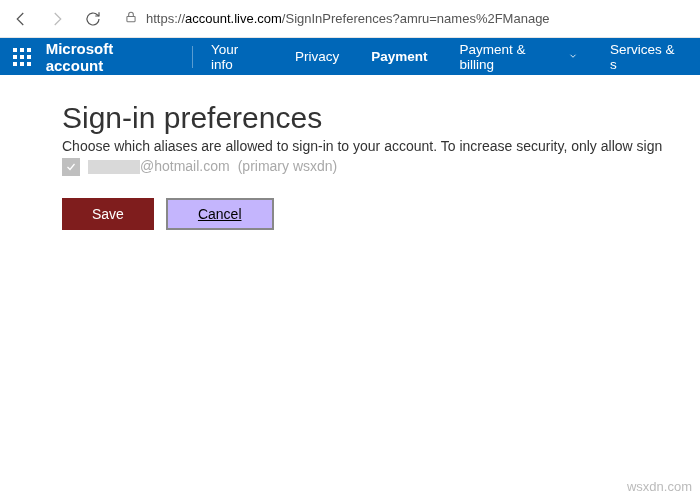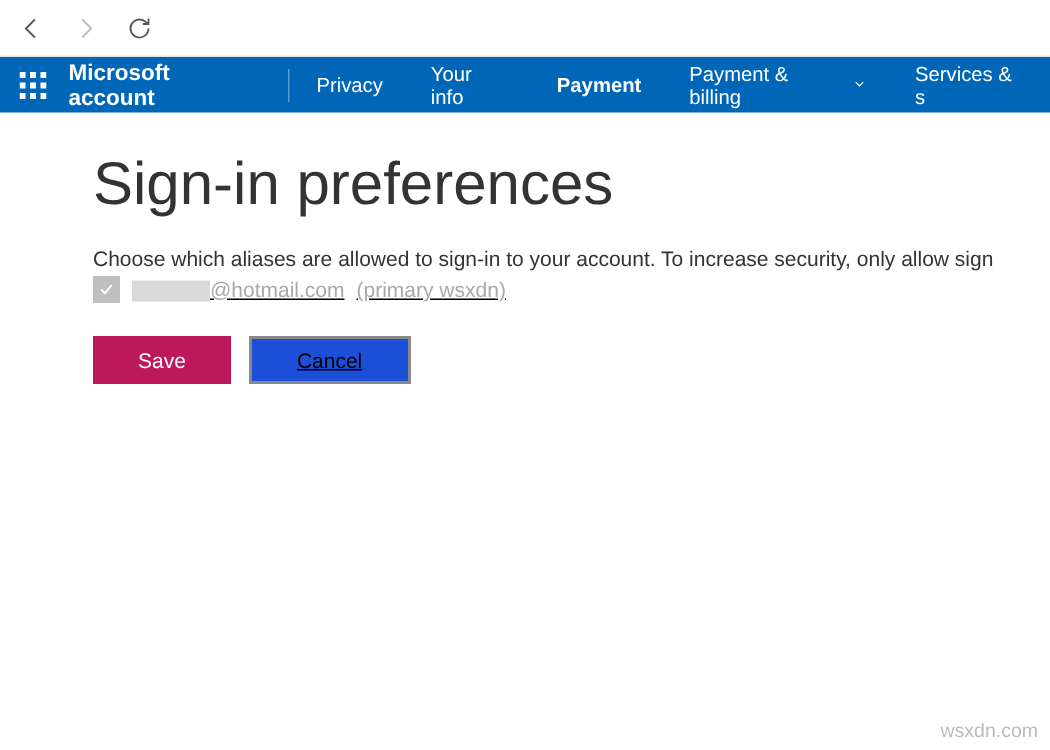--- a/index.html
+++ b/index.html
@@ -18,37 +18,37 @@
     .waffle { width: 44px; height: 44px; display: flex; align-items: center; justify-content: center; cursor: pointer; }
     .waffle svg { width: 18px; height: 18px; fill: #fff; }
     .brand { font-size: 15px; font-weight: 600; padding: 0 18px 0 2px; }
     .nav { display: flex; align-items: center; height: 100%; }
     .nav-sep { width: 1px; height: 22px; background: rgba(255,255,255,0.35); margin: 0 2px 0 0; }
     .nav a { color: #fff; text-decoration: none; font-size: 13.5px; padding: 0 16px; height: 100%; display: flex; align-items: center; gap: 6px; cursor: pointer; }
     .nav a.active { font-weight: 600; }
     .chev { display:inline-block; }
     
     .content { padding: 26px 0 0 62px; }
-    h1 { font-size: 40px; font-weight: 300; color: #333; margin-bottom: 18px; }
+    h1 { font-size: 30px; font-weight: 300; color: #333; margin-bottom: 3px; }
     .desc { font-size: 14px; color: #333; margin-bottom: 4px; white-space: nowrap; }
     
-    .alias-row { display: flex; align-items: center; gap: 8px; margin-bottom: 16px; font-size: 14px; text-decoration: underline; }
+    .alias-row { display: flex; align-items: flex-start; gap: 8px; margin-bottom: 16px; font-size: 14px; }
     .cb { width: 18px; height: 18px; border: 1px solid #999; display: flex; align-items: center; justify-content: center; }
     .cb.checked.disabled { background: #bfbfbf; border-color: #bfbfbf; }
     .cb.checked.enabled { background: #333; border-color: #333; }
     .cb svg { width: 12px; height: 12px; stroke: #fff; stroke-width: 2.5; fill: none; }
     .redact { display:inline-block; background: #d9d9d9; height: 14px; vertical-align: middle; }
     .alias-text { color: #333; }
     .alias-row.disabled .alias-text, .alias-row.disabled .suffix { color: #a9a9a9; }
     .suffix { color: #a9a9a9; }
     
     .btn-row { display: flex; gap: 12px; margin-top: 22px; }
     .btn { height: 32px; padding: 0 30px; font-size: 14px; border: none; cursor: pointer; }
-    .btn-primary { background: #be185d; color: #fff; }
-    .btn-secondary { background: #1d4ed8; color: #000; border: 2px solid #888; text-decoration: underline; }
+    .btn-primary { background: #7f1d1d; color: #fff; }
+    .btn-secondary { background: #c4b5fd; color: #000; border: 2px solid #888; text-decoration: underline; }
     
     .watermark { position: absolute; bottom: 6px; right: 8px; font-size: 13px; color: #bbb; }
   </style>
 </head>
 <body>
 
 <div class="browser-bar">
   <div class="nav-btn">
     <svg viewBox="0 0 24 24" fill="none" stroke="currentColor" stroke-width="1.6">
         <path d="M15 4l-8 8 8 8"></path>
@@ -58,41 +58,50 @@
     <svg viewBox="0 0 24 24" fill="none" stroke="currentColor" stroke-width="1.6">
         <path d="M9 4l8 8-8 8"></path>
       </svg>
   </div>
   <div class="nav-btn">
     <svg viewBox="0 0 24 24" fill="none" stroke="currentColor" stroke-width="1.6">
         <path d="M20 12a8 8 0 1 1-2.34-5.66L20 8"></path>
         <path d="M20 3v5h-5"></path>
       </svg>
   </div>
+  <div class="url-area">
+    <span class="lock">
+      <svg width="14" height="14" viewBox="0 0 24 24" fill="none" stroke="currentColor" stroke-width="1.8">
+          <rect x="5" y="11" width="14" height="9" rx="1"></rect>
+          <path d="M8 11V8a4 4 0 0 1 8 0v3"></path>
+        </svg>
+    </span>
+    <span class="url"><span>https://</span><span class="host">account.live.com</span><span>/SignInPreferences?amru=names%2FManage</span></span>
+  </div>
 </div>
 
 <div class="header-bar">
   <div class="waffle">
     <svg viewBox="0 0 18 18">
         <rect x="0" y="0" width="4" height="4"></rect>
         <rect x="7" y="0" width="4" height="4"></rect>
         <rect x="14" y="0" width="4" height="4"></rect>
         <rect x="0" y="7" width="4" height="4"></rect>
         <rect x="7" y="7" width="4" height="4"></rect>
         <rect x="14" y="7" width="4" height="4"></rect>
         <rect x="0" y="14" width="4" height="4"></rect>
         <rect x="7" y="14" width="4" height="4"></rect>
         <rect x="14" y="14" width="4" height="4"></rect>
       </svg>
   </div>
   <div class="brand">Microsoft account</div>
   <div class="nav">
     <span class="nav-sep"></span>
+    <a>Your info</a>
     <a>Privacy</a>
-    <a>Your info</a>
     <a class="active">Payment</a>
     <a>
         <span>Payment &amp; billing</span>
         <span class="chev"><svg width="10" height="10" viewBox="0 0 24 24" fill="none" stroke="#fff" stroke-width="2">
             <path d="M6 9l6 6 6-6"></path>
           </svg></span>
       </a>
     <a>Services &amp; s</a>
   </div>
 </div>

